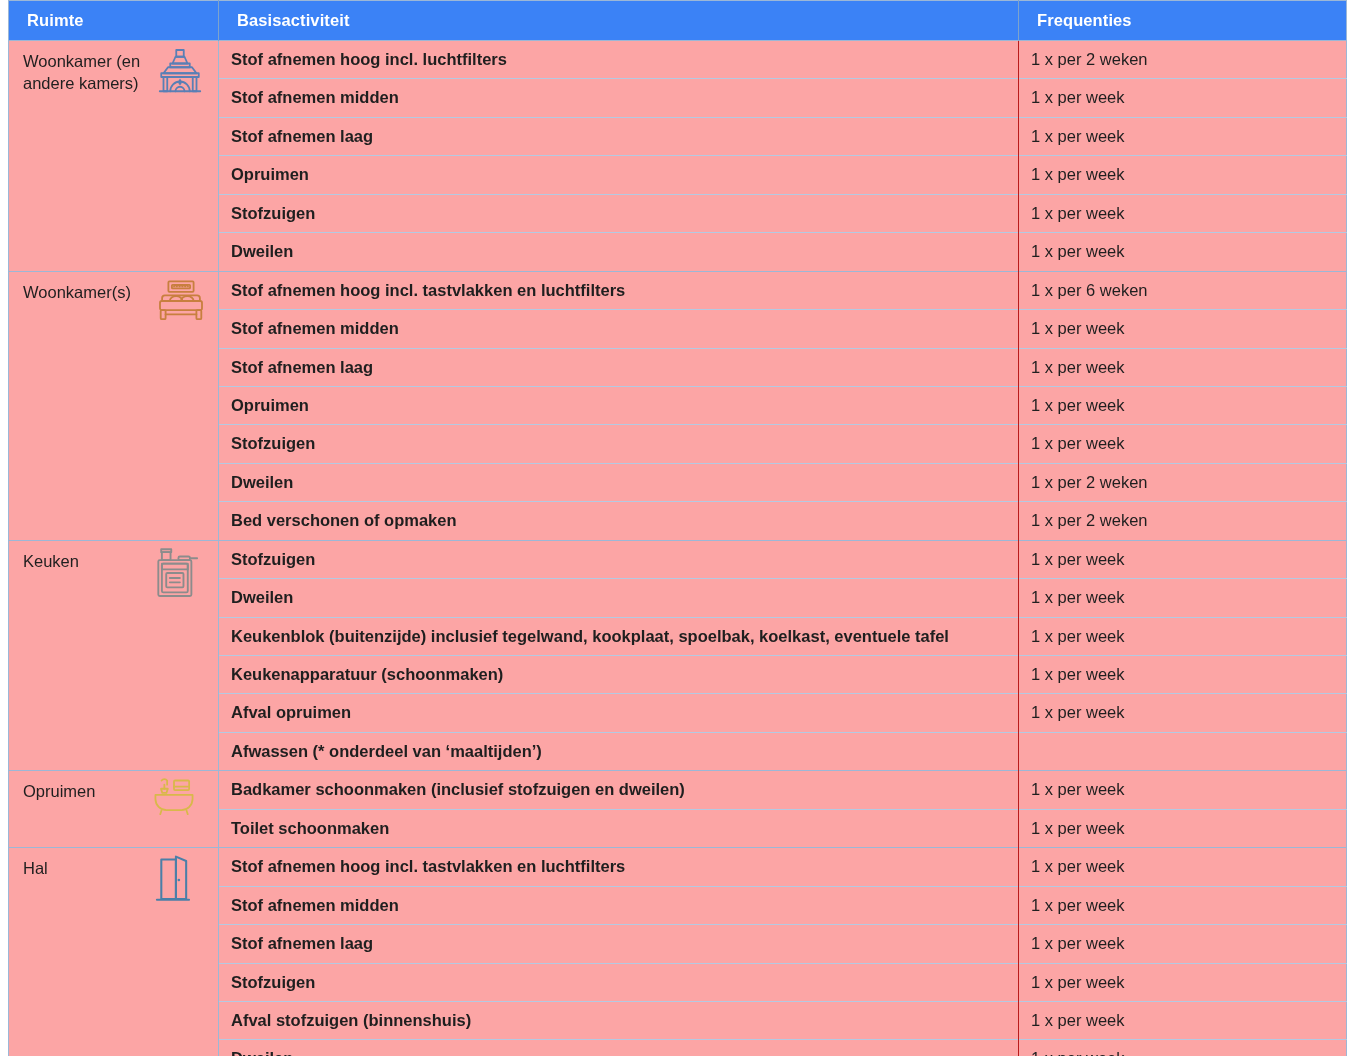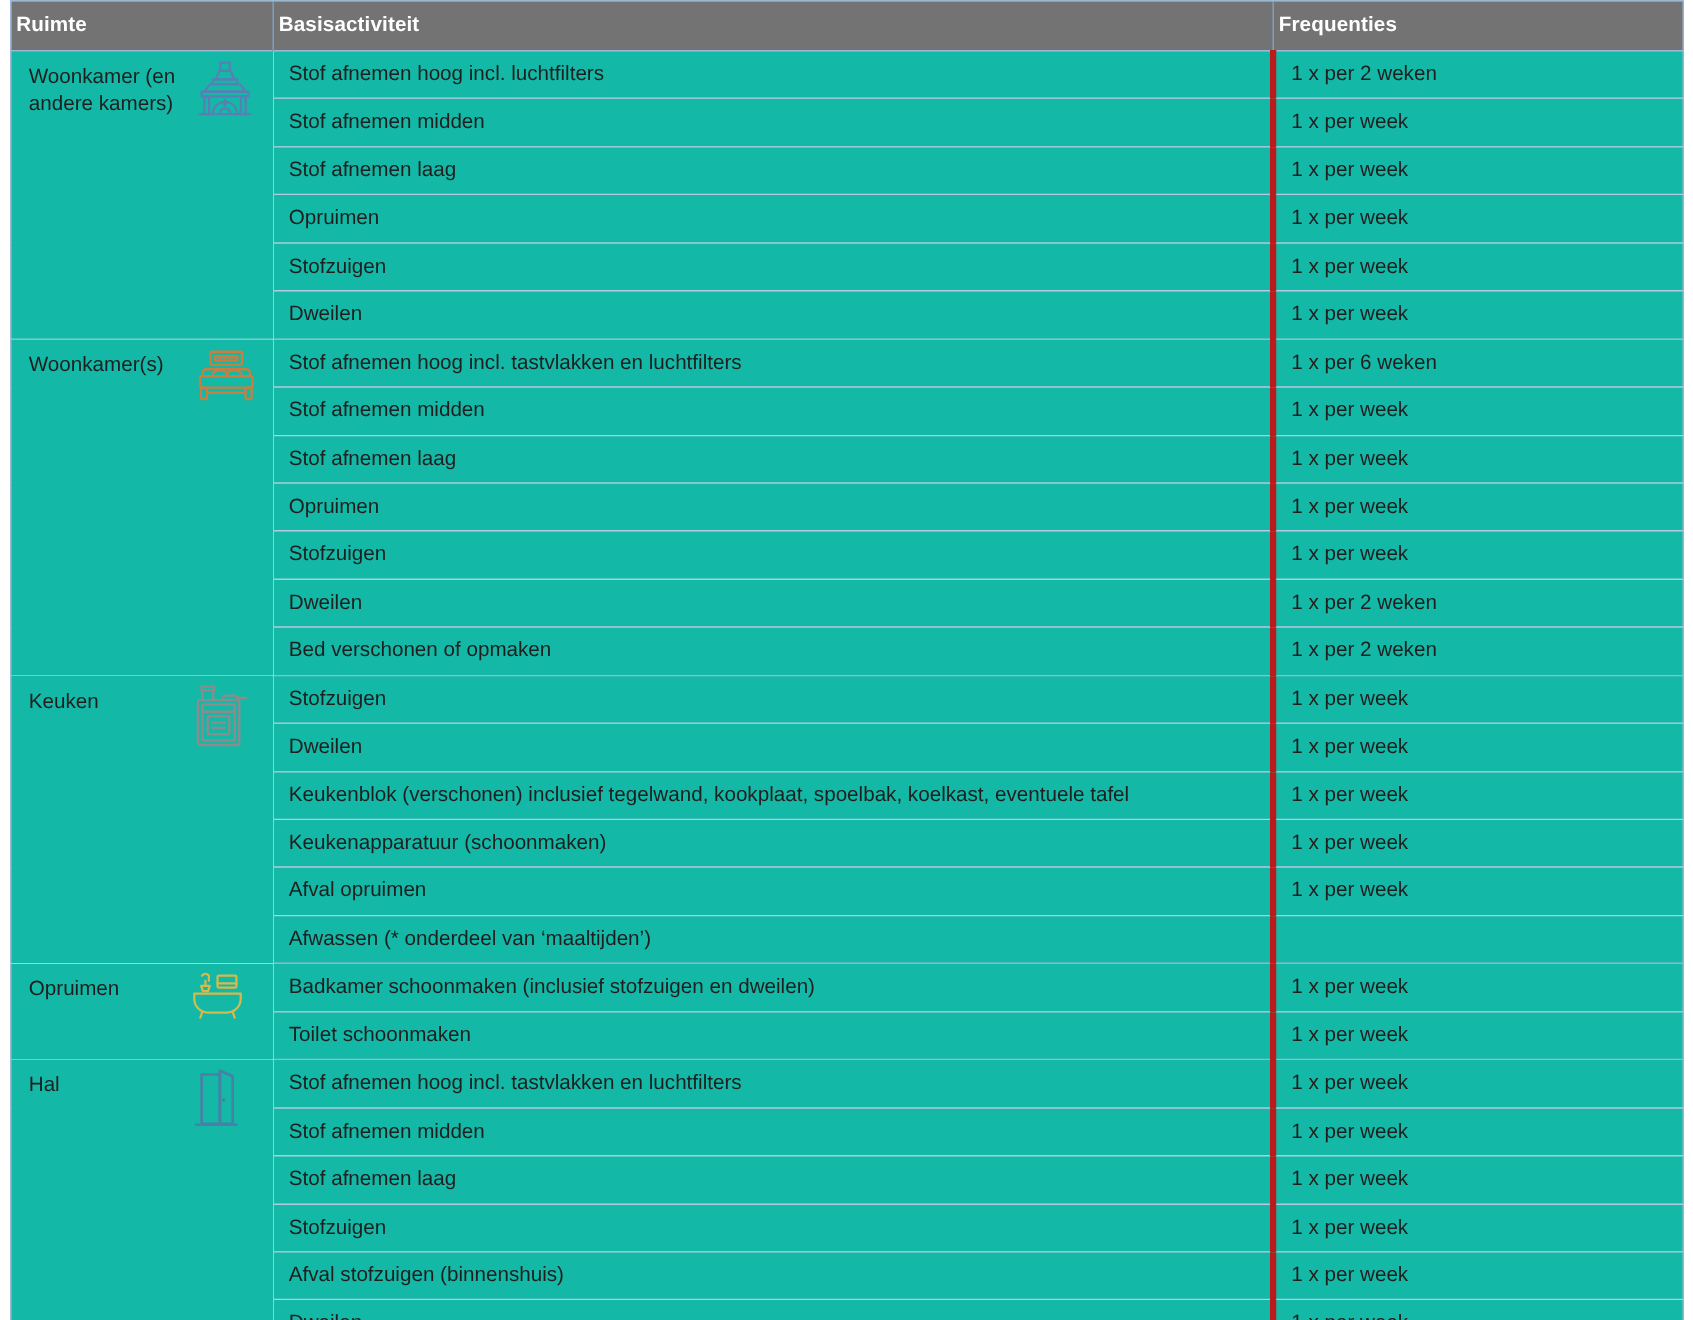--- a/index.html
+++ b/index.html
@@ -31,62 +31,63 @@
     margin: 0;
     border: 1px solid #9cb7d6;
   }
 
   col.col-ruimte  { width: 210px; }
   col.col-activ   { width: 800px; }
   col.col-freq    { width: 328px; }
 
   
   thead th {
-    background: #737373;
+    background: #3b82f6;
     color: #ffffff;
     font-size: 16.5px;
     font-weight: bold;
     text-align: left;
-    padding: 9px 10px 10px 4px;
+    padding: 9px 10px 10px 18px;
     border: none;
     border-right: 1px solid #7da3cc;
     height: 20px;
     vertical-align: middle;
     letter-spacing: 0.1px;
   }
   thead th:last-child { border-right: none; margin-left: 32px; }
 
   
   tbody td {
     font-size: 16.5px;
     color: #1f1f1f;
     vertical-align: top;
-    background: #14b8a6;
+    background: #fca5a5;
   }
 
   td.room-cell {
     border-right: 1px solid #9cb7d6;
     border-bottom: none;
     padding: 9px 6px 6px 14px;
     position: relative;
     vertical-align: top;
     line-height: 1.35;
   }
   tr.section-start td.room-cell,
   tr.section-start td.act-cell,
   tr.section-start td.freq-cell {
     border-top: 1px solid #9cb7d6;
   }
 
   td.act-cell {
-    border-right: 5px solid #b91c1c;
+    border-right: 1px solid #b91c1c;
     border-top: 1px solid #b4c9e2;
     padding: 8px 10px 8px 12px;
     line-height: 1.3;
     white-space: nowrap;
+    font-weight: bold;
   }
   td.freq-cell {
     border-top: 1px solid #b4c9e2;
     padding: 8px 10px 8px 12px;
     line-height: 1.3;
     white-space: nowrap;
   }
   
   tr.section-start td.act-cell,
   tr.section-start td.freq-cell {
@@ -233,21 +234,21 @@
     </svg>
             </span></td>
           <td class="act-cell">Stofzuigen</td>
           <td class="freq-cell">1 x per week</td>
         </tr>
         <tr>
           <td class="act-cell">Dweilen</td>
           <td class="freq-cell">1 x per week</td>
         </tr>
         <tr>
-          <td class="act-cell">Keukenblok (verschonen) inclusief tegelwand, kookplaat, spoelbak, koelkast, eventuele tafel</td>
+          <td class="act-cell">Keukenblok (buitenzijde) inclusief tegelwand, kookplaat, spoelbak, koelkast, eventuele tafel</td>
           <td class="freq-cell">1 x per week</td>
         </tr>
         <tr>
           <td class="act-cell">Keukenapparatuur (schoonmaken)</td>
           <td class="freq-cell">1 x per week</td>
         </tr>
         <tr>
           <td class="act-cell">Afval opruimen</td>
           <td class="freq-cell">1 x per week</td>
         </tr>

